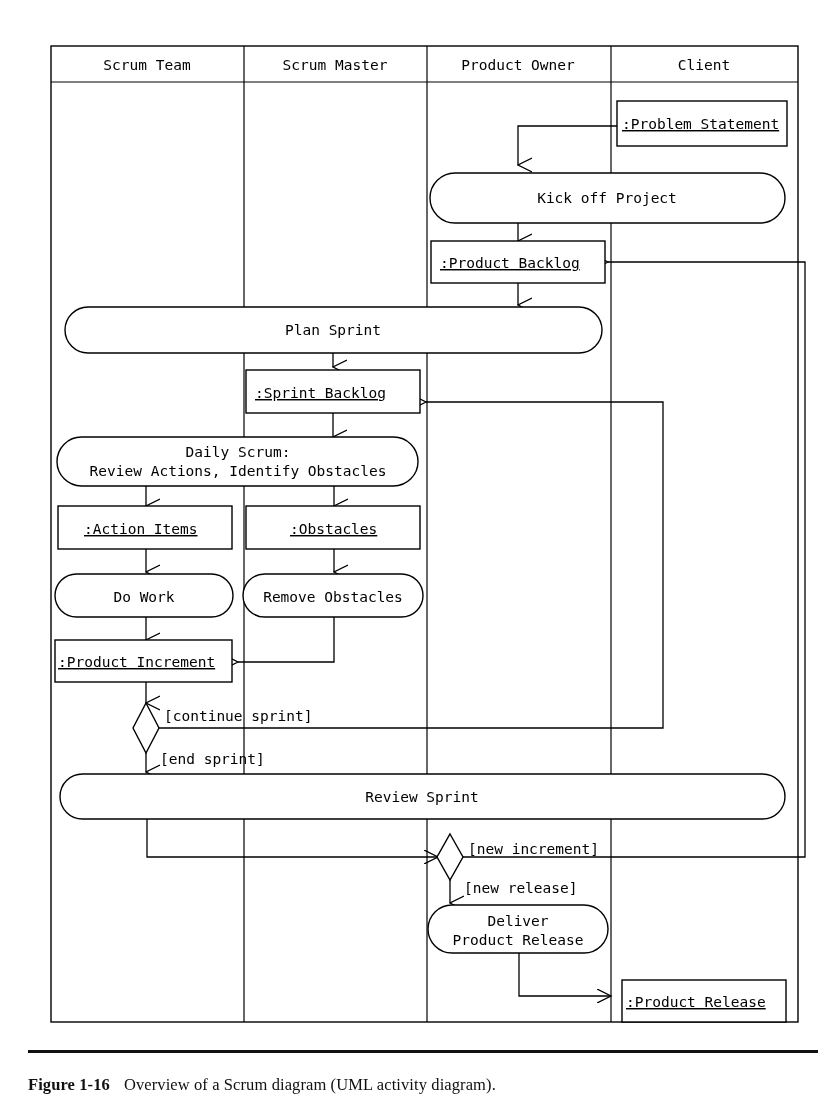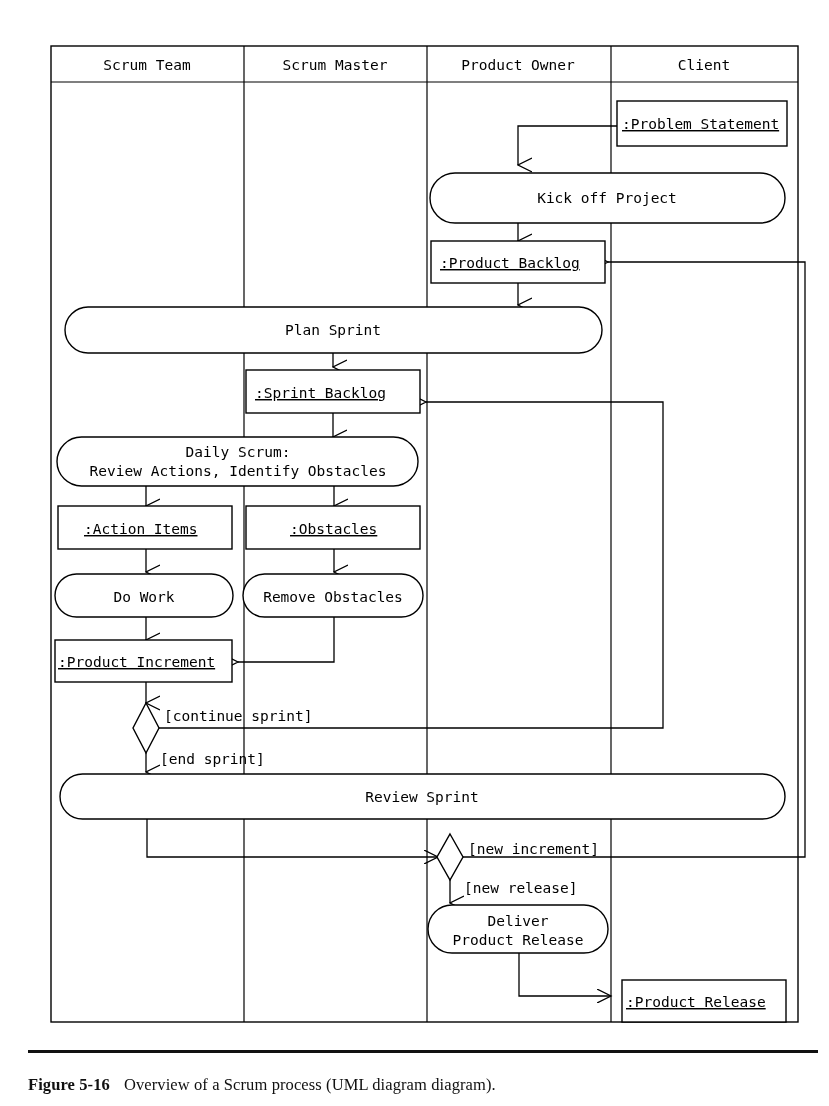--- a/index.html
+++ b/index.html
@@ -213,17 +213,17 @@
       <polygon points="450,834 463,857 450,880 437,857" fill="#ffffff" stroke="#000000" stroke-width="1.4"></polygon>
       <text class="guard-label" x="468" y="854" text-anchor="start">[new increment]</text>
       <text class="guard-label" x="464" y="893" text-anchor="start">[new release]</text>
     </g>
 
   </svg>
 
   <div class="cap-wrap">
     <div class="cap-rule"></div>
     <div class="cap-line">
-      <span class="cap-num">Figure 5-16</span><span>Overview of a Scrum process (UML diagram diagram).</span>
+      <span class="cap-num">Figure 1-16</span><span>Overview of a Scrum diagram (UML activity diagram).</span>
     </div>
   </div>
 
 </div>
 
 </body></html>

